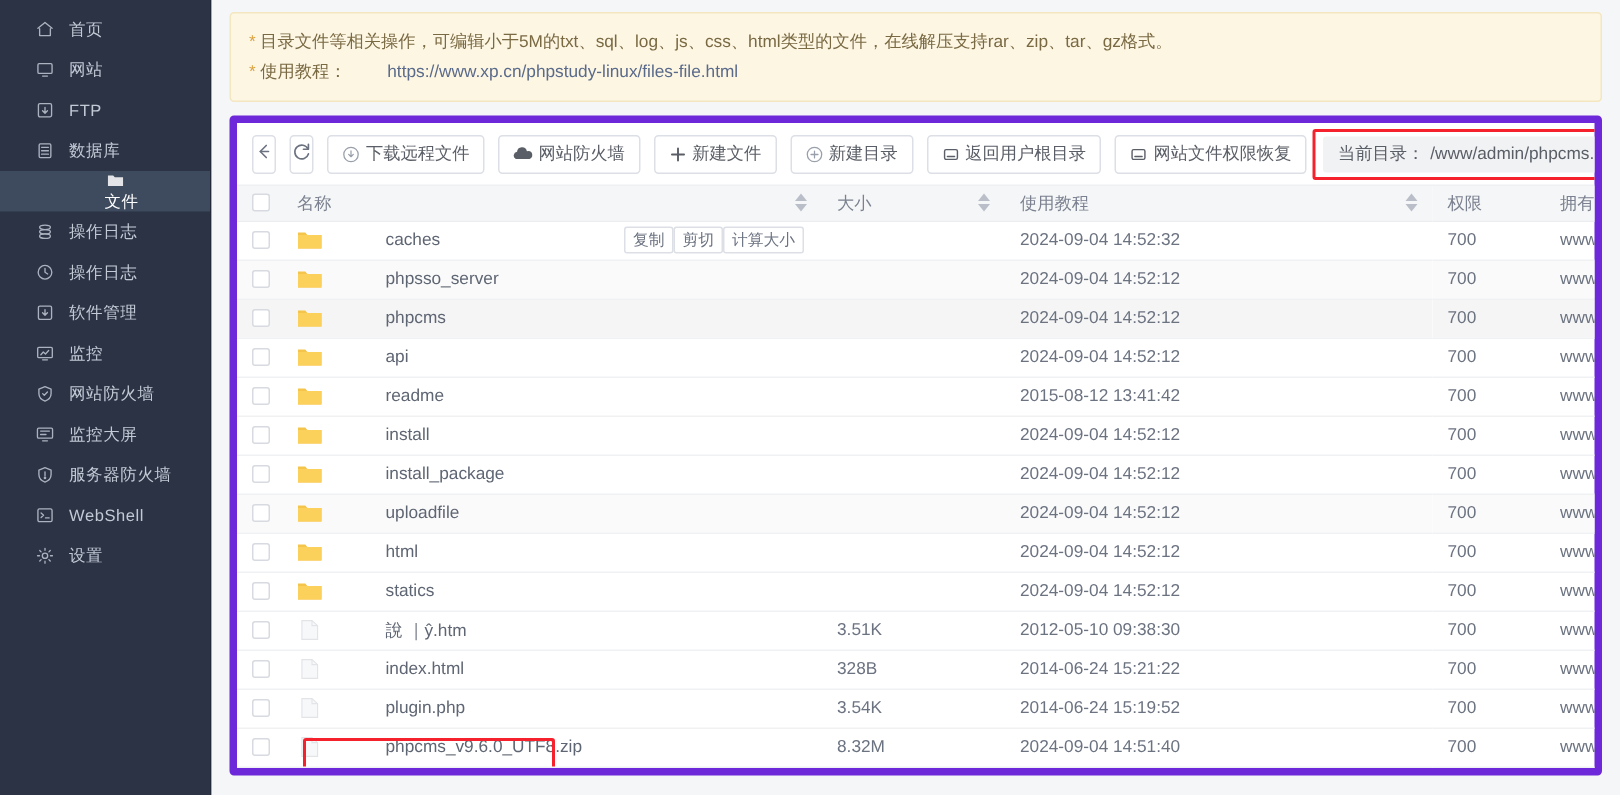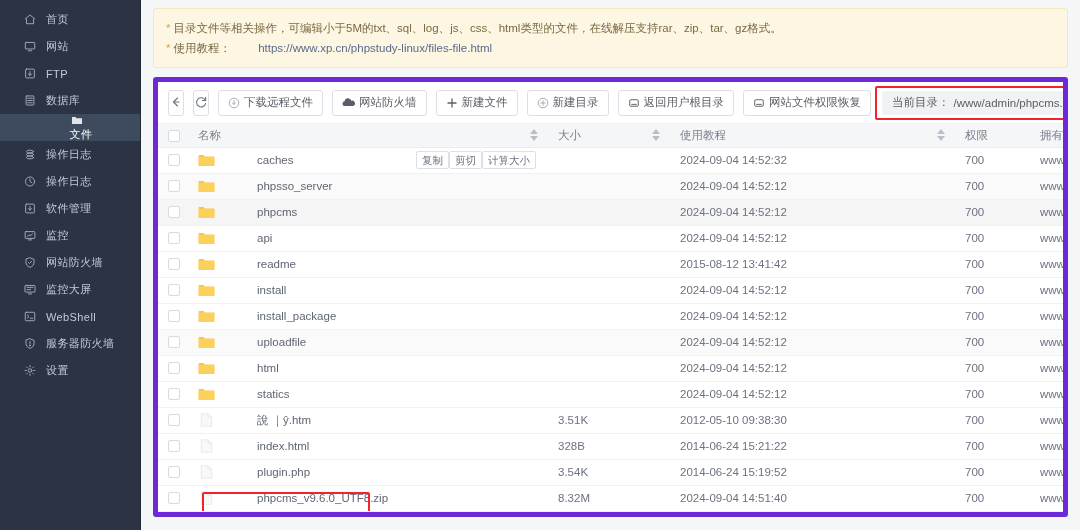--- a/index.html
+++ b/index.html
@@ -288,35 +288,35 @@
             <rect x="1.8" y="3" width="12.4" height="8.2" rx="1"></rect>
             <path d="M4.4 5.4h7.2M4.4 8.2h4.4"></path>
             <path d="M6 13.4h4"></path>
           </svg>
         </span>
         <span class="nav-label">监控大屏</span>
       </div>
       <div class="nav-item">
         <span class="nav-ico">
           <svg width="14" height="13" viewBox="0 0 16 16" fill="none" stroke="#c3cad6" stroke-width="1.1" stroke-linecap="round" stroke-linejoin="round">
-            <rect x="2.2" y="2.8" width="11.6" height="10.4" rx="1.2"></rect>
-            <path d="M4.8 6.2l2 1.8-2 1.8M8.4 10.2h3"></path>
-          </svg>
-        </span>
-        <span class="nav-label">WebShell</span>
-      </div>
-      <div class="nav-item">
-        <span class="nav-ico">
-          <svg width="14" height="13" viewBox="0 0 16 16" fill="none" stroke="#c3cad6" stroke-width="1.1" stroke-linecap="round" stroke-linejoin="round">
             <path d="M8 2.2 13 4.2v3.6c0 3-2.1 5.2-5 6.2-2.9-1-5-3.2-5-6.2V4.2z"></path>
             <path d="M8 5.6v3.2"></path>
             <circle cx="8" cy="10.6" r=".55" fill="#c3cad6"></circle>
           </svg>
         </span>
         <span class="nav-label">服务器防火墙</span>
+      </div>
+      <div class="nav-item">
+        <span class="nav-ico">
+          <svg width="14" height="13" viewBox="0 0 16 16" fill="none" stroke="#c3cad6" stroke-width="1.1" stroke-linecap="round" stroke-linejoin="round">
+            <rect x="2.2" y="2.8" width="11.6" height="10.4" rx="1.2"></rect>
+            <path d="M4.8 6.2l2 1.8-2 1.8M8.4 10.2h3"></path>
+          </svg>
+        </span>
+        <span class="nav-label">WebShell</span>
       </div>
       <div class="nav-item">
         <span class="nav-ico">
           <svg width="14" height="13" viewBox="0 0 16 16" fill="none" stroke="#c3cad6" stroke-width="1.1" stroke-linecap="round" stroke-linejoin="round">
             <circle cx="8" cy="8" r="2.2"></circle>
             <path d="M8 1.9v1.6M8 12.5v1.6M1.9 8h1.6M12.5 8h1.6M3.7 3.7l1.1 1.1M11.2 11.2l1.1 1.1M12.3 3.7l-1.1 1.1M4.8 11.2l-1.1 1.1"></path>
           </svg>
         </span>
         <span class="nav-label">设置</span>
       </div>

